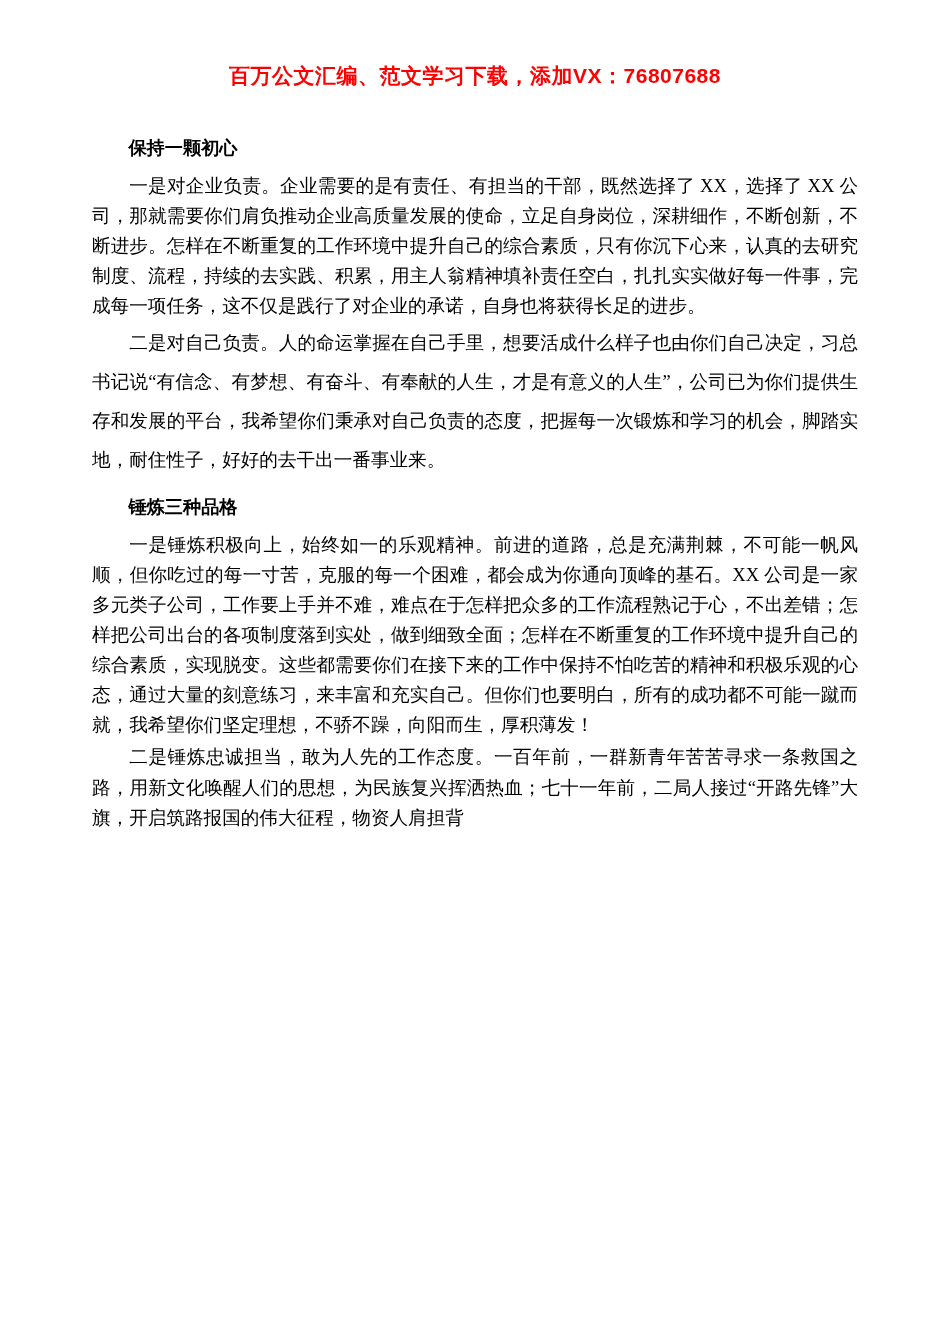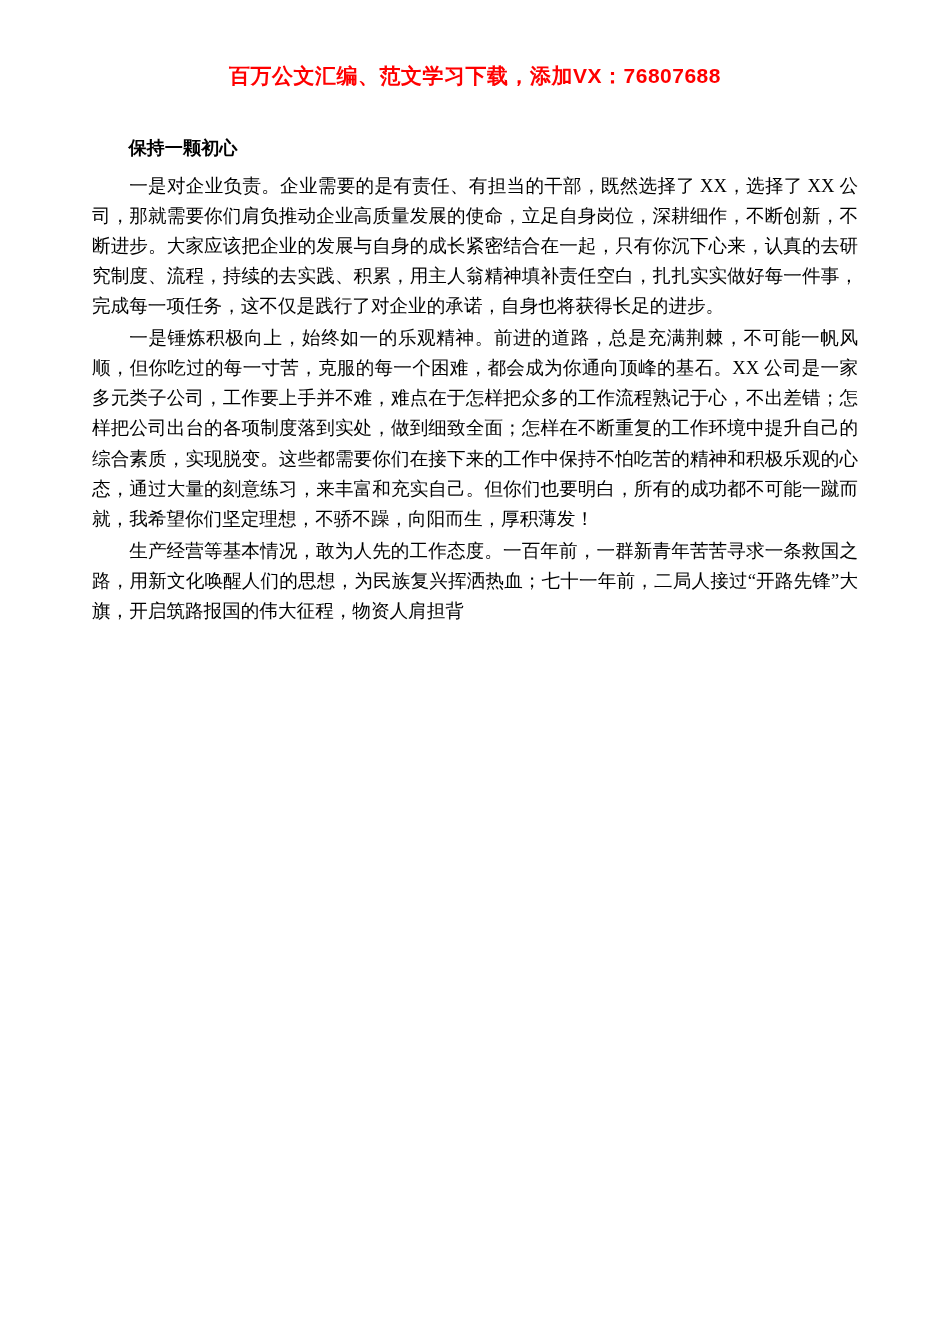--- a/index.html
+++ b/index.html
@@ -62,22 +62,24 @@
 
   <div class="banner">百万公文汇编、范文学习下载，添加VX：76807688</div>
 
   <div class="doc-body">
 
 
     <h2 class="heading">保持一颗初心</h2>
 
 
 
-    <p class="para">一是对企业负责。企业需要的是有责任、有担当的干部，既然选择了 XX，选择了 XX 公司，那就需要你们肩负推动企业高质量发展的使命，立足自身岗位，深耕细作，不断创新，不断进步。大家应该把企业的发展与自身的成长紧密结合在一起，只有你沉下心来，认真的去研究制度、流程，持续的去实践、积累，用主人翁精神填补责任空白，扎扎实实做好每一件事，完成每一项任务，这不仅是践行了对企业的承诺，自身也将获得长足的进步。</p>
+    <p class="para">一是对企业负责。企业需要的是有责任、有担当的干部，既然选择了 XX，选择了 XX 公司，那就需要你们肩负推动企业高质量发展的使命，立足自身岗位，深耕细作，不断创新，不断进步。怎样在不断重复的工作环境中提升自己的综合素质，只有你沉下心来，认真的去研究制度、流程，持续的去实践、积累，用主人翁精神填补责任空白，扎扎实实做好每一件事，完成每一项任务，这不仅是践行了对企业的承诺，自身也将获得长足的进步。</p>
 
+    <p class="para loose">二是对自己负责。人的命运掌握在自己手里，想要活成什么样子也由你们自己决定，习总书记说“有信念、有梦想、有奋斗、有奉献的人生，才是有意义的人生”，公司已为你们提供生存和发展的平台，我希望你们秉承对自己负责的态度，把握每一次锻炼和学习的机会，脚踏实地，耐住性子，好好的去干出一番事业来。</p>
 
+    <h2 class="heading">锤炼三种品格</h2>
 
     <p class="para">一是锤炼积极向上，始终如一的乐观精神。前进的道路，总是充满荆棘，不可能一帆风顺，但你吃过的每一寸苦，克服的每一个困难，都会成为你通向顶峰的基石。XX 公司是一家多元类子公司，工作要上手并不难，难点在于怎样把众多的工作流程熟记于心，不出差错；怎样把公司出台的各项制度落到实处，做到细致全面；怎样在不断重复的工作环境中提升自己的综合素质，实现脱变。这些都需要你们在接下来的工作中保持不怕吃苦的精神和积极乐观的心态，通过大量的刻意练习，来丰富和充实自己。但你们也要明白，所有的成功都不可能一蹴而就，我希望你们坚定理想，不骄不躁，向阳而生，厚积薄发！</p>
 
-    <p class="para">生产经营等基本情况，敢为人先的工作态度。一百年前，一群新青年苦苦寻求一条救国之路，用新文化唤醒人们的思想，为民族复兴挥洒热血；七十一年前，二局人接过“开路先锋”大旗，开启筑路报国的伟大征程，物资人肩担背</p>
+    <p class="para">二是锤炼忠诚担当，敢为人先的工作态度。一百年前，一群新青年苦苦寻求一条救国之路，用新文化唤醒人们的思想，为民族复兴挥洒热血；七十一年前，二局人接过“开路先锋”大旗，开启筑路报国的伟大征程，物资人肩担背</p>
 
   </div>
 </div>
 
 </body></html>

